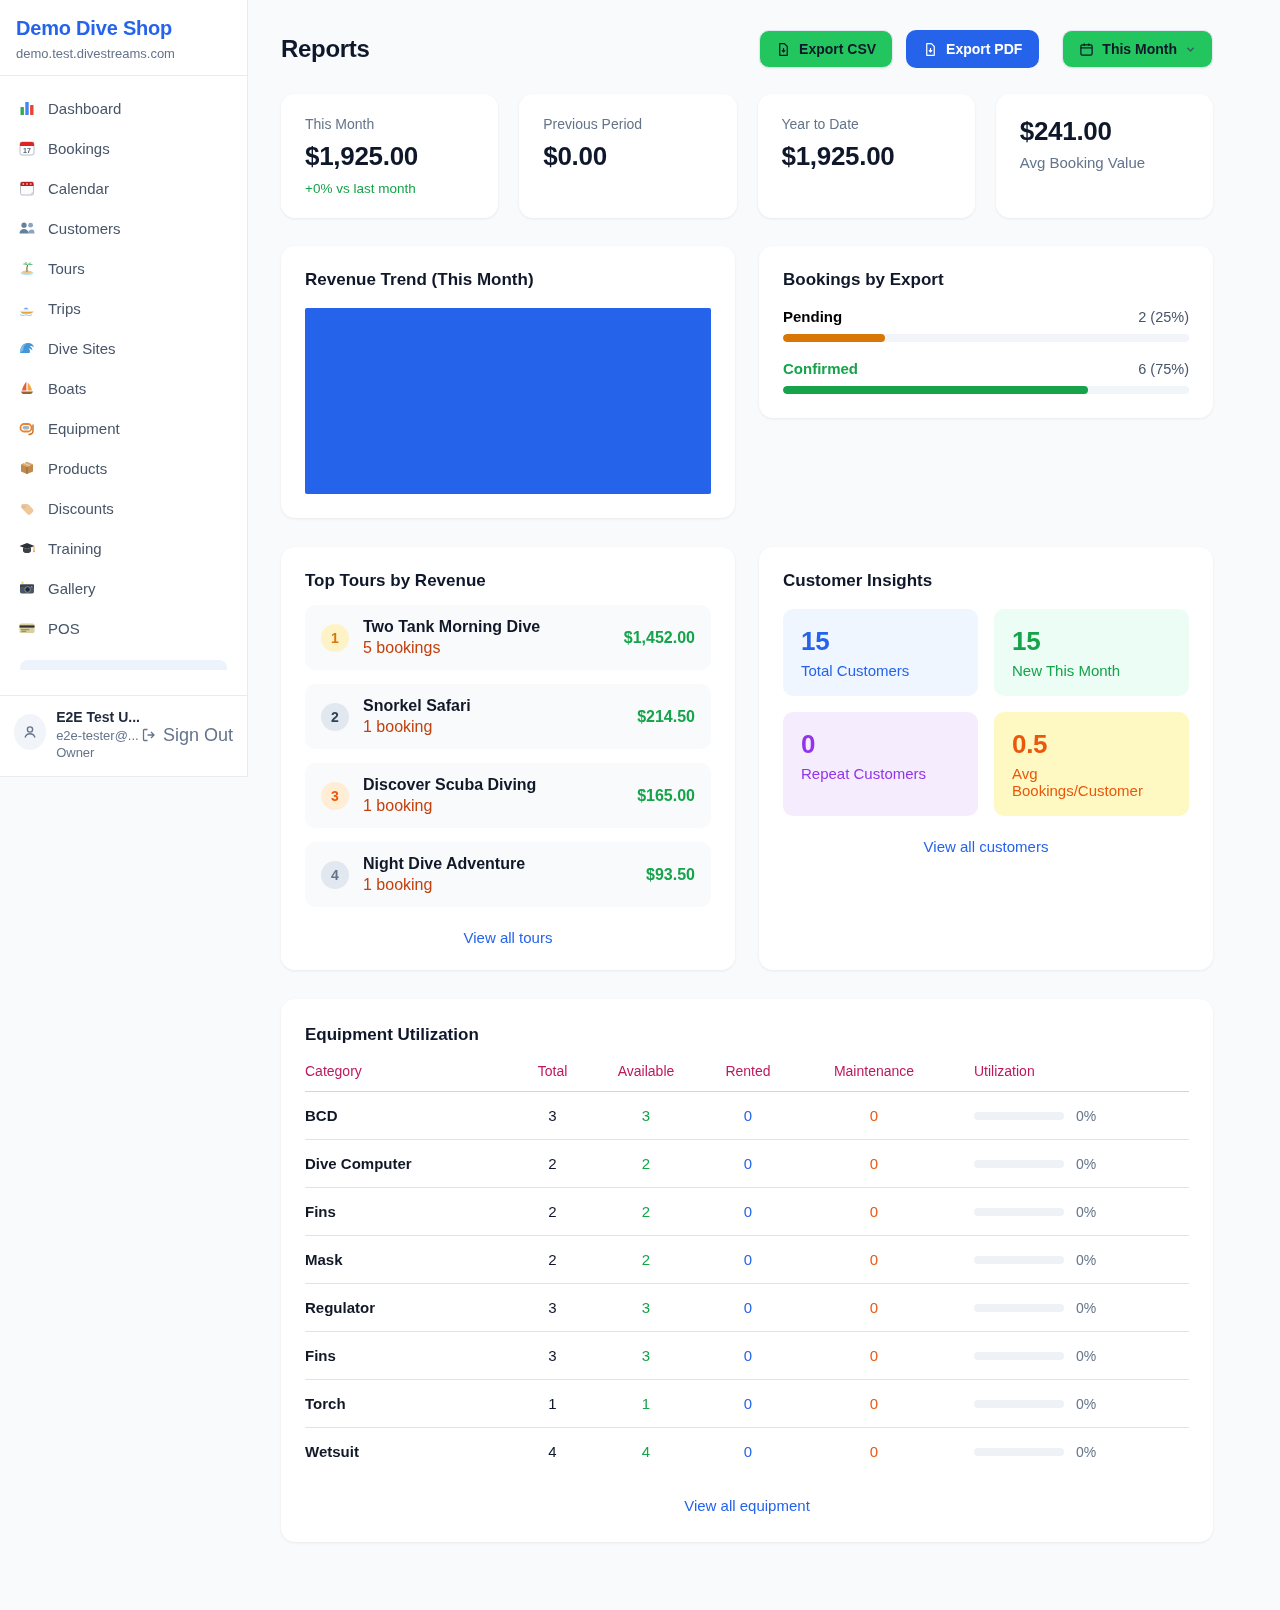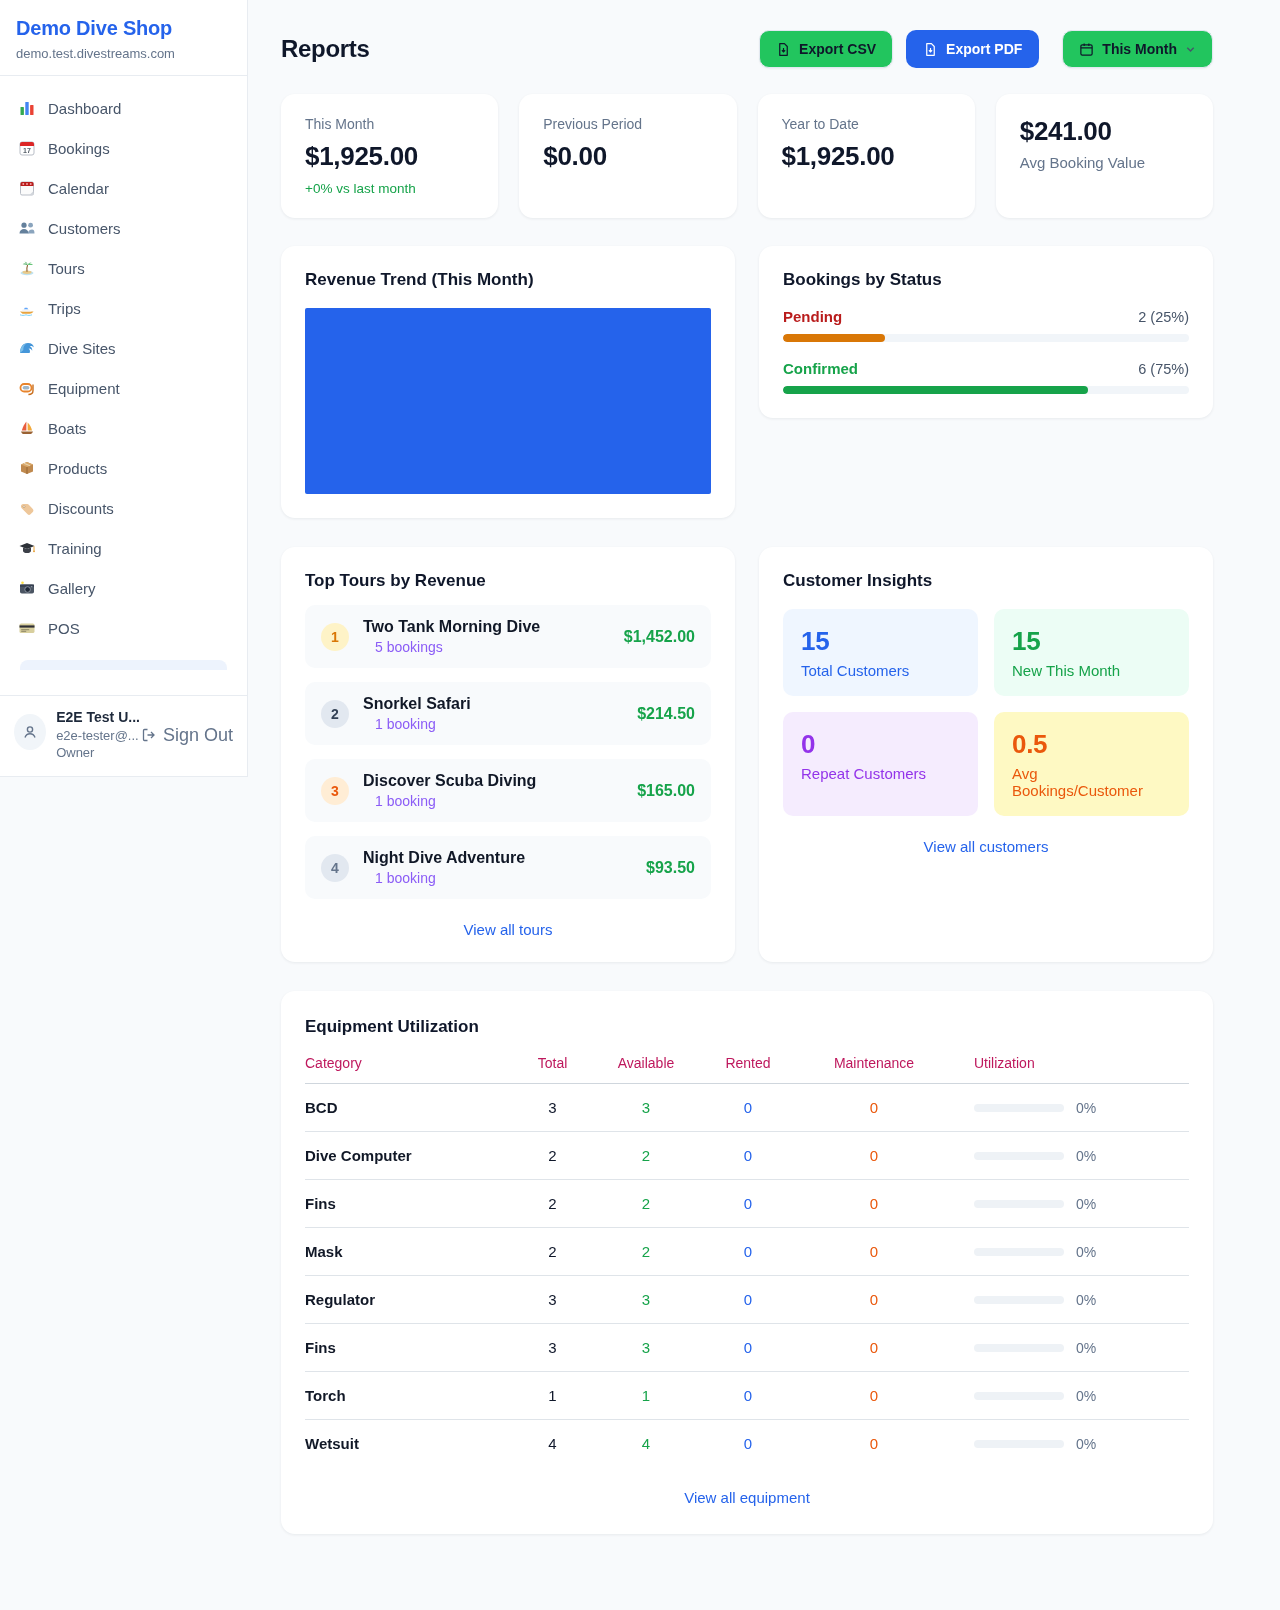--- a/index.html
+++ b/index.html
@@ -57,36 +57,36 @@
   .stat-card.flip .stat-value { margin-top:0; }
   .stat-card.flip .stat-label { font-size:15px; margin-top:7px; }
   .row-2col { display:grid; grid-template-columns:1fr 1fr; gap:24px; margin-bottom:29px; }
   .row-top { align-items:start; }
   .pad { padding:24px; }
   .chart-block { margin-top:18px; height:186px; background:#2563eb; border-radius:2px; }
   
   .status-row { margin-top:18px; }
   .status-head { display:flex; justify-content:space-between; align-items:baseline; margin-bottom:9px; }
   .status-label { font-size:15px; font-weight:700; }
-  .status-label.pending { color:#b91c1c; }
+  .status-label.pending { color:#000000; }
   .status-label.confirmed { color:#16a34a; }
   .status-count { font-size:14.5px; color:#475569; }
   .track { height:8px; border-radius:4px; background:#f1f5f9; overflow:hidden; }
   .fill { height:8px; border-radius:4px; }
   .fill.pending { background:#d97706; }
   .fill.confirmed { background:#16a34a; }
   
   .tour-row { margin-top:14px; padding:13px 16px; background:#f8fafc; border-radius:10px; display:flex; align-items:center; gap:14px; }
   .rank { width:28px; height:28px; min-width:28px; border-radius:50%; display:flex; align-items:center; justify-content:center; font-size:14px; font-weight:700; }
   .rank-1 { background:#fef3c7; color:#d97706; }
   .rank-2 { background:#e2e8f0; color:#334155; }
   .rank-3 { background:#ffedd5; color:#ea580c; }
   .rank-4 { background:#e2e8f0; color:#64748b; }
   .tour-name { font-size:16px; font-weight:700; color:#111827; }
-  .tour-sub { font-size:14px; color:#8b5cf6; margin-top:3px;margin-left:12px; }
+  .tour-sub { font-size:16px; color:#c2410c; margin-top:3px; }
   .tour-rev { margin-left:auto; font-size:16px; font-weight:700; color:#16a34a; }
   .view-link { display:block; text-align:center; color:#2563eb; font-size:15px; margin-top:22px; text-decoration:none; cursor:pointer; }
   
   .tiles { display:grid; grid-template-columns:1fr 1fr; gap:16px; margin-top:18px; }
   .tile { border-radius:10px; padding:17px 18px; }
   .tile .tval { font-size:26px; font-weight:800; letter-spacing:-0.3px; }
   .tile .tlabel { font-size:15px; margin-top:5px; }
   .tile-blue   { background:#eff6ff; } .tile-blue .tval,.tile-blue .tlabel { color:#2563eb; }
   .tile-green  { background:#ecfdf5; } .tile-green .tval,.tile-green .tlabel { color:#16a34a; }
   .tile-purple { background:#f5ecfe; } .tile-purple .tval,.tile-purple .tlabel { color:#9333ea; }
@@ -190,36 +190,36 @@
           <svg viewBox="0 0 18 18">
             <path d="M2 14c0-6 3-10 8-10 3.5 0 5.5 2 6 4.5-1.2-1.3-2.8-1.8-4.2-1.3 2 1 2.7 2.6 2.4 4.6-.8-1.6-2-2.3-3.6-2.2 1.4 1.2 1.8 2.7 1 4.4z" fill="#4596d9"></path>
             <path d="M2 14c.2-4.8 2.4-8.4 6.5-9.4-2.3 1.6-3.4 3.7-3.2 6.4z" fill="#7cc0ea"></path>
           </svg>
         </span>
       <span>Dive Sites</span>
     </div>
     <div class="nav-item">
       <span class="ico">
           <svg viewBox="0 0 18 18">
+            <path d="M8.4 2.5v9H3.8c1-3.6 2.6-6.6 4.6-9z" fill="#e85d3d"></path>
+            <path d="M9.6 3.5c2.4 2.2 3.8 5 4.4 8H9.6z" fill="#f2a93b"></path>
+            <path d="M3 12.5h12c-.4 1.6-1.8 2.6-3.6 2.6H6.2c-1.6 0-2.8-1-3.2-2.6z" fill="#9a6233"></path>
+          </svg>
+        </span>
+      <span>Boats</span>
+    </div>
+    <div class="nav-item">
+      <span class="ico">
+          <svg viewBox="0 0 18 18">
             <rect x="2.5" y="5" width="11" height="7.5" rx="3.6" fill="none" stroke="#e8842c" stroke-width="1.8"></rect>
             <rect x="4.6" y="7" width="6.8" height="3.6" rx="1.8" fill="#9fb6c9"></rect>
             <path d="M15 5.5v6c0 2.6-2 4-4.6 4" stroke="#c96f1e" stroke-width="1.4" fill="none"></path>
           </svg>
         </span>
       <span>Equipment</span>
-    </div>
-    <div class="nav-item">
-      <span class="ico">
-          <svg viewBox="0 0 18 18">
-            <path d="M8.4 2.5v9H3.8c1-3.6 2.6-6.6 4.6-9z" fill="#e85d3d"></path>
-            <path d="M9.6 3.5c2.4 2.2 3.8 5 4.4 8H9.6z" fill="#f2a93b"></path>
-            <path d="M3 12.5h12c-.4 1.6-1.8 2.6-3.6 2.6H6.2c-1.6 0-2.8-1-3.2-2.6z" fill="#9a6233"></path>
-          </svg>
-        </span>
-      <span>Boats</span>
     </div>
     <div class="nav-item">
       <span class="ico">
           <svg viewBox="0 0 18 18">
             <path d="M3 5.5L9 3l6 2.5v7L9 15l-6-2.5z" fill="#c08a4f"></path>
             <path d="M3 5.5L9 8l6-2.5L9 3z" fill="#d9a869"></path>
             <path d="M9 8v7" stroke="#8a5a28" stroke-width=".8"></path>
             <path d="M6 4.2l6 2.5" stroke="#e9d3ae" stroke-width="1.2"></path>
           </svg>
         </span>
@@ -344,21 +344,21 @@
       <div class="stat-label">Avg Booking Value</div>
     </div>
   </div>
 
   <div class="row-2col row-top">
     <div class="card pad">
       <h3>Revenue Trend (This Month)</h3>
       <div class="chart-block"></div>
     </div>
     <div class="card pad">
-      <h3>Bookings by Status</h3>
+      <h3>Bookings by Export</h3>
       <div class="status-row">
         <div class="status-head">
           <span class="status-label pending">Pending</span>
           <span class="status-count">2 (25%)</span>
         </div>
         <div class="track">
             <div class="fill pending" style="width: 25%;"></div>
           </div>
       </div>
       <div class="status-row">

